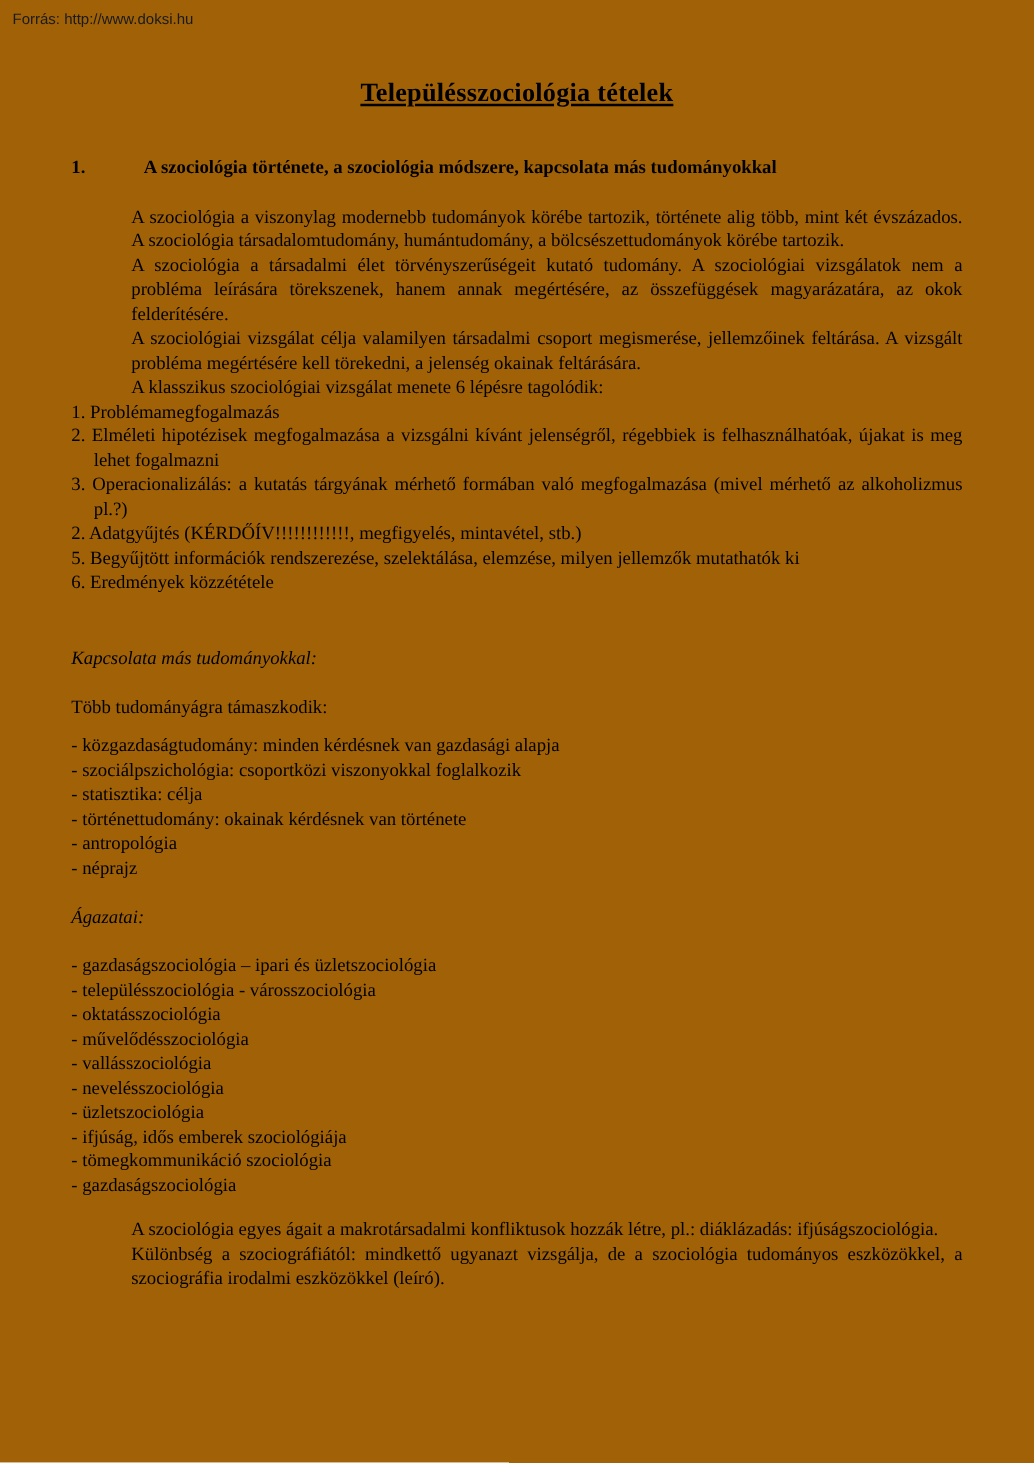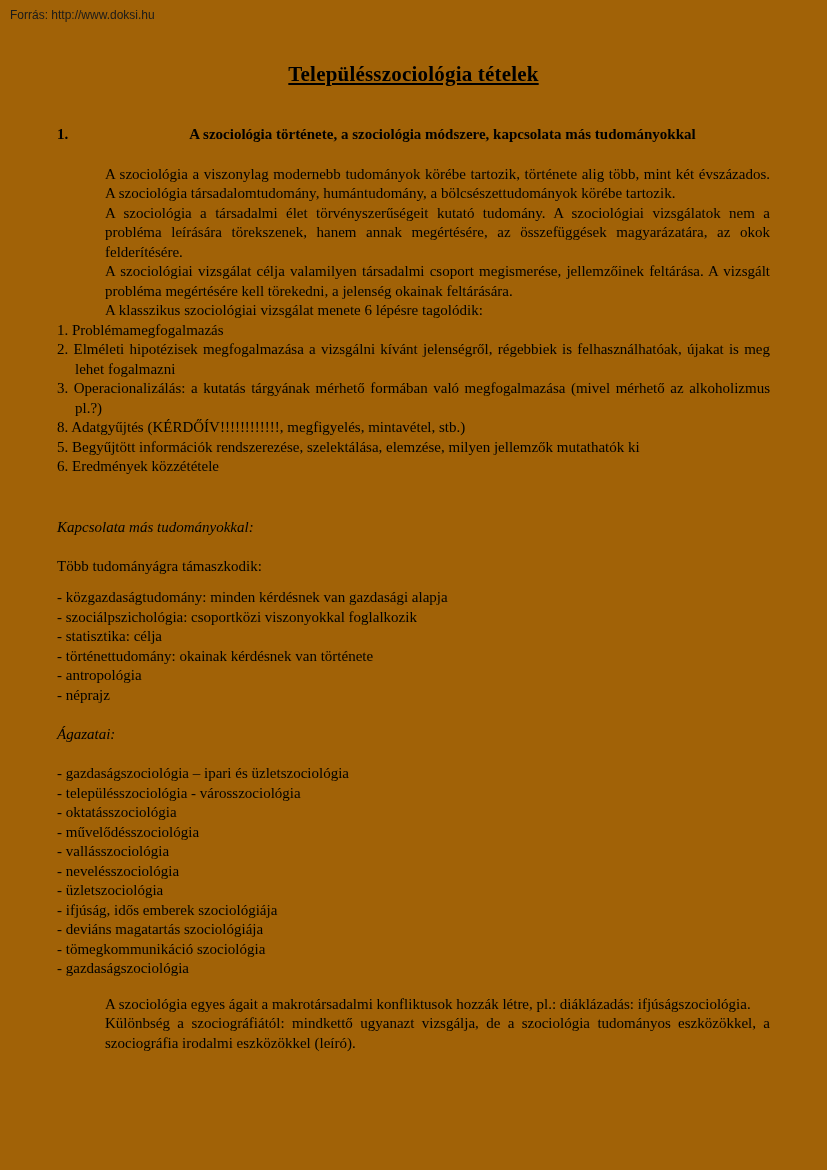--- a/index.html
+++ b/index.html
@@ -40,21 +40,20 @@
   .section-heading {
     display: flex;
     margin-top: 39px;
     font-weight: bold;
   }
   .section-heading .sec-num {
     flex: 0 0 58px;
   }
   .section-heading .sec-text {
     flex: 1;
-    text-align: center;
   }
   .body-block { margin-top: 20px; }
   .para { text-align: justify; margin-left: 48px; }
   .step {
     text-align: justify;
     padding-left: 18px;
     text-indent: -18px;
   }
   .subhead-italic {
     font-style: italic;
@@ -85,21 +84,21 @@
 
     <div class="body-block">
       <p class="para">A szociológia a viszonylag modernebb tudományok körébe tartozik, története alig több, mint két évszázados. A szociológia társadalomtudomány, humántudomány, a bölcsészettudományok körébe tartozik.</p>
       <p class="para">A szociológia a társadalmi élet törvényszerűségeit kutató tudomány. A szociológiai vizsgálatok nem a probléma leírására törekszenek, hanem annak megértésére, az összefüggések magyarázatára, az okok felderítésére.</p>
       <p class="para">A szociológiai vizsgálat célja valamilyen társadalmi csoport megismerése, jellemzőinek feltárása. A vizsgált probléma megértésére kell törekedni, a jelenség okainak feltárására.</p>
       <p class="para">A klasszikus szociológiai vizsgálat menete 6 lépésre tagolódik:</p>
 
       <div class="step">1. Problémamegfogalmazás</div>
       <div class="step">2. Elméleti hipotézisek megfogalmazása a vizsgálni kívánt jelenségről, régebbiek is felhasználhatóak, újakat is meg lehet fogalmazni</div>
       <div class="step">3. Operacionalizálás: a kutatás tárgyának mérhető formában való megfogalmazása (mivel mérhető az alkoholizmus pl.?)</div>
-      <div class="step">8. Adatgyűjtés (KÉRDŐÍV!!!!!!!!!!!!, megfigyelés, mintavétel, stb.)</div>
+      <div class="step">2. Adatgyűjtés (KÉRDŐÍV!!!!!!!!!!!!, megfigyelés, mintavétel, stb.)</div>
       <div class="step">5. Begyűjtött információk rendszerezése, szelektálása, elemzése, milyen jellemzők mutathatók ki</div>
       <div class="step">6. Eredmények közzététele</div>
     </div>
 
     <p class="subhead-italic">Kapcsolata más tudományokkal:</p>
 
     <p class="intro-line">Több tudományágra támaszkodik:</p>
 
     <div class="dash-list">
       <div class="dash-item">- közgazdaságtudomány: minden kérdésnek van gazdasági alapja</div>
@@ -114,21 +113,20 @@
 
     <div class="dash-list branches">
       <div class="dash-item">- gazdaságszociológia – ipari és üzletszociológia</div>
       <div class="dash-item">- településszociológia - városszociológia</div>
       <div class="dash-item">- oktatásszociológia</div>
       <div class="dash-item">- művelődésszociológia</div>
       <div class="dash-item">- vallásszociológia</div>
       <div class="dash-item">- nevelésszociológia</div>
       <div class="dash-item">- üzletszociológia</div>
       <div class="dash-item">- ifjúság, idős emberek szociológiája</div>
-      <div class="dash-item">- deviáns magatartás szociológiája</div>
       <div class="dash-item">- tömegkommunikáció szociológia</div>
       <div class="dash-item">- gazdaságszociológia</div>
     </div>
 
     <div class="closing-block">
       <p class="para">A szociológia egyes ágait a makrotársadalmi konfliktusok hozzák létre, pl.: diáklázadás: ifjúságszociológia.</p>
       <p class="para">Különbség a szociográfiától: mindkettő ugyanazt vizsgálja, de a szociológia tudományos eszközökkel, a szociográfia irodalmi eszközökkel (leíró).</p>
     </div>
 
   </div>

